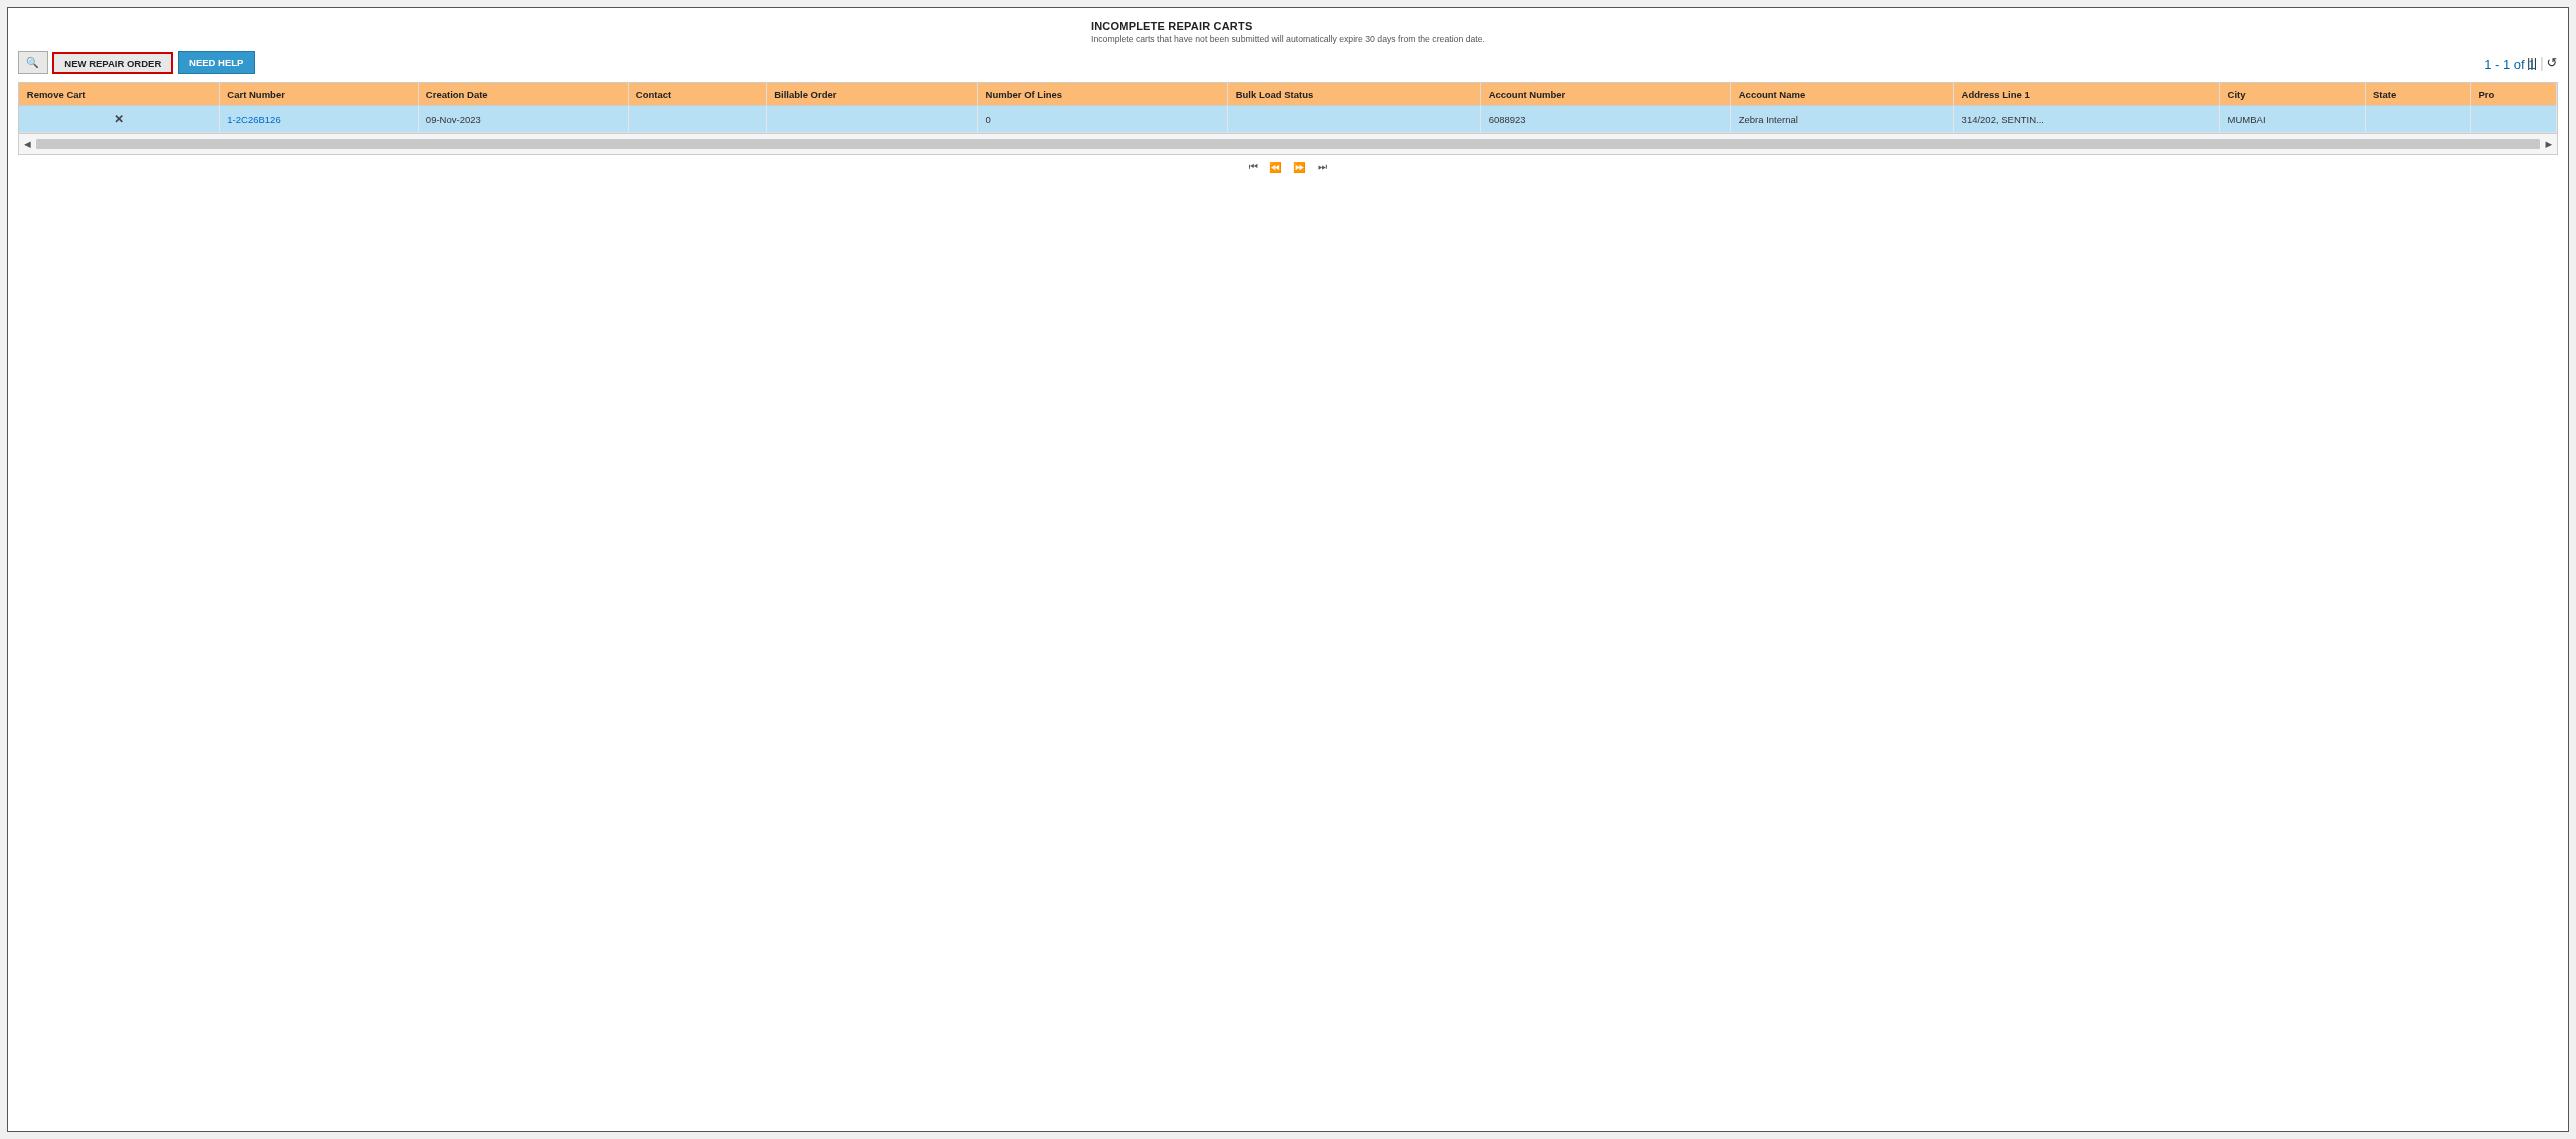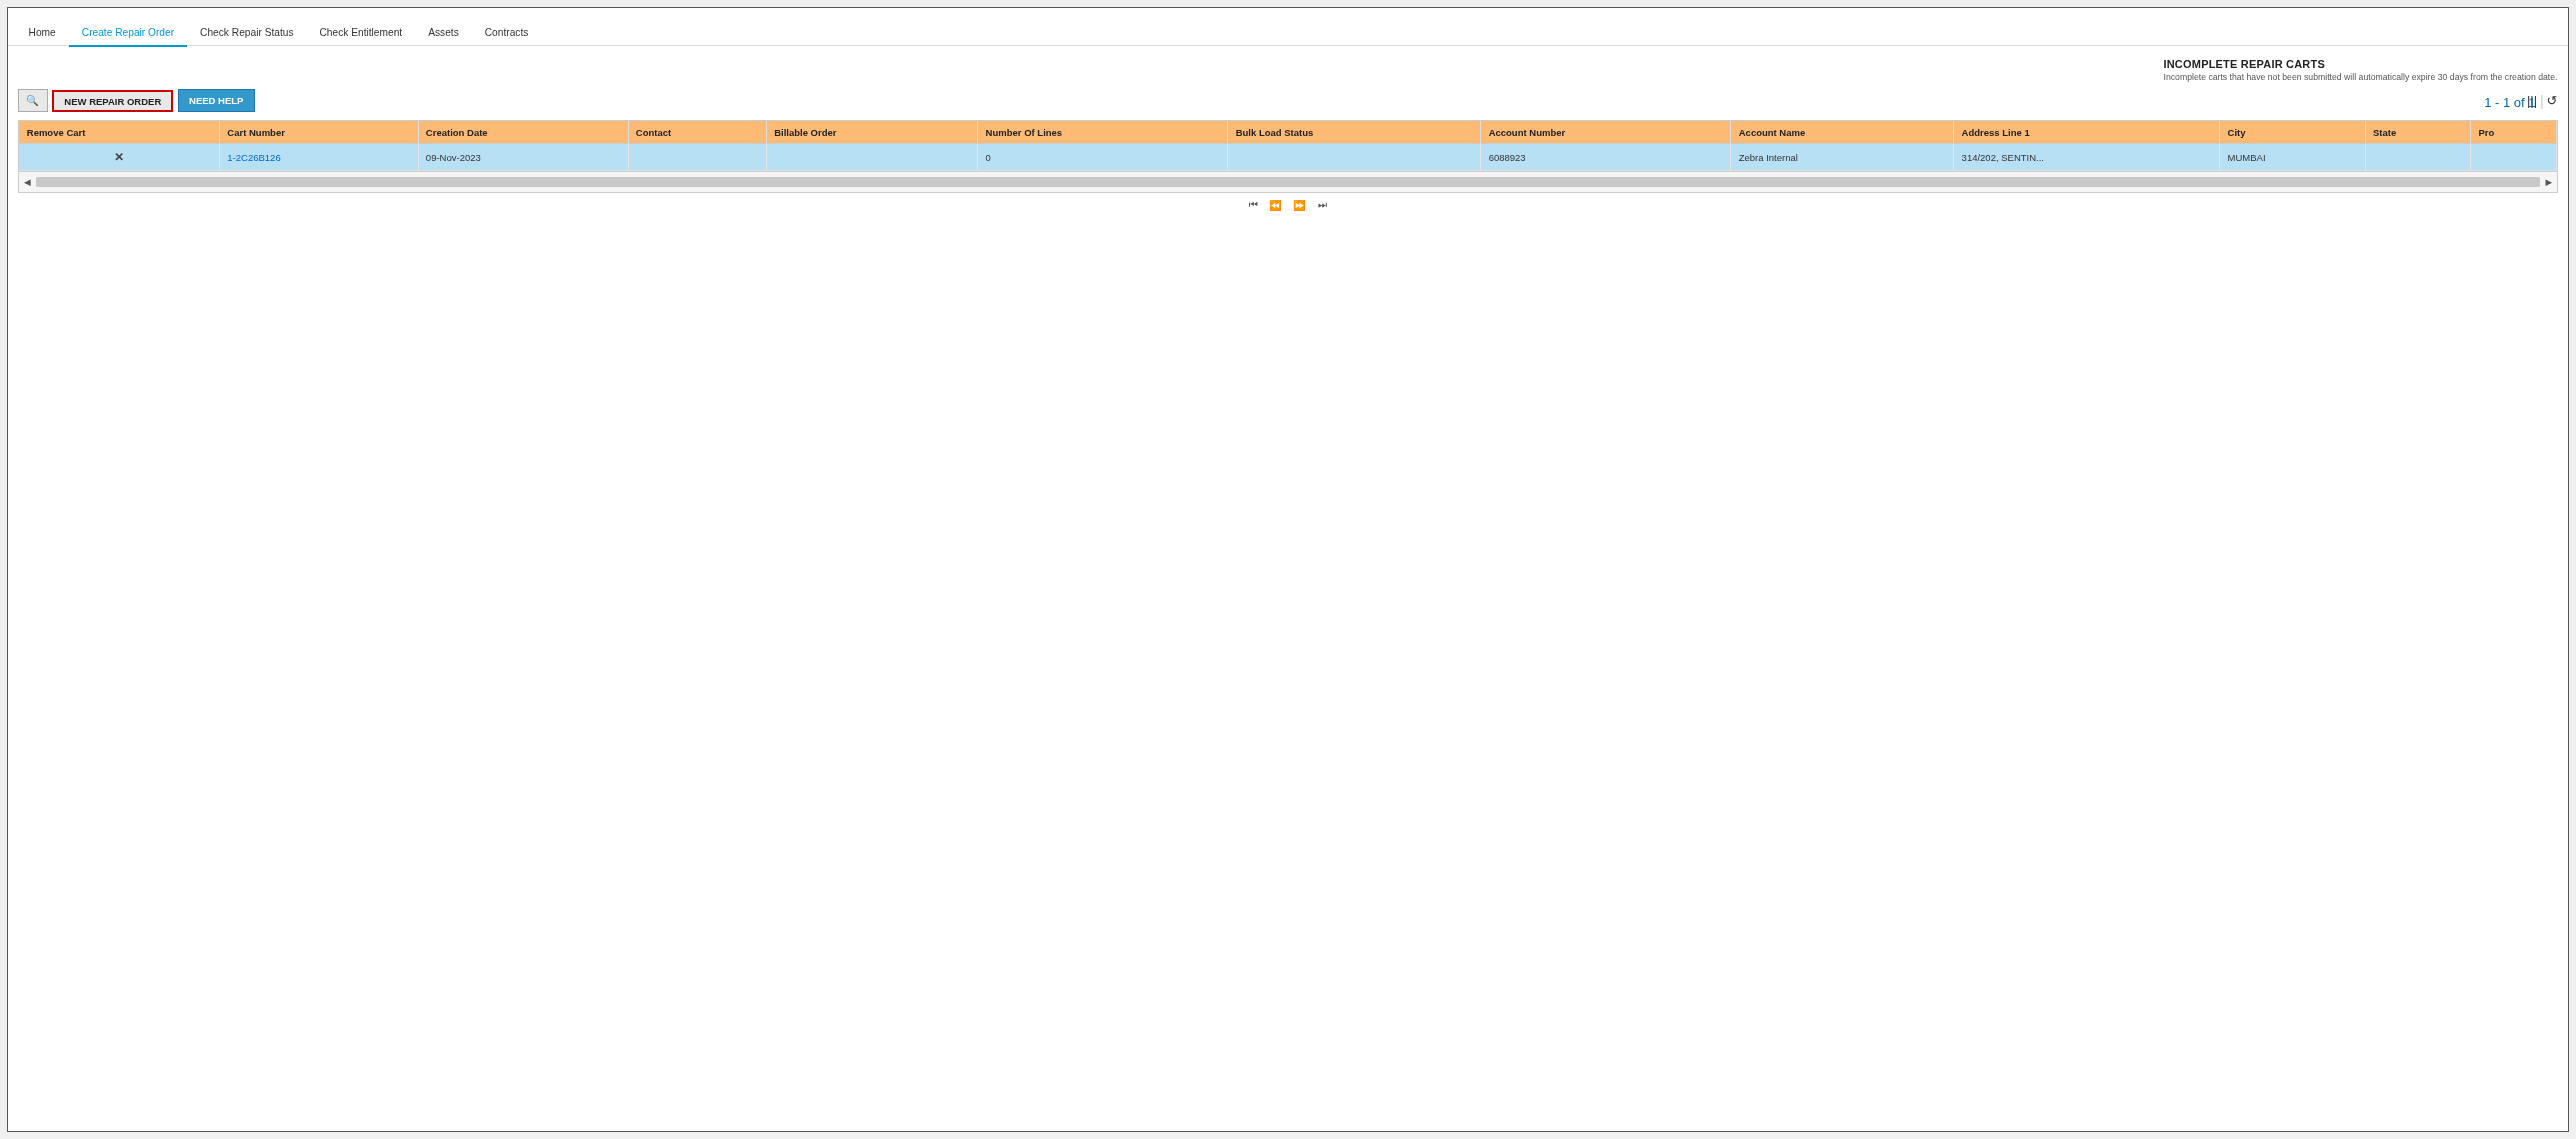--- a/index.html
+++ b/index.html
@@ -56,21 +56,21 @@
     }
     .pagination-top {
       position: absolute;
       right: 22px;
       top: 37px;
       font-size: 13px;
       color: #0066aa;
     }
     .header-row {
       display: flex;
-      justify-content: flex-end;
+      justify-content: center;
       align-items: flex-start;
       position: relative;
     }
     
     .toolbar {
       display: flex;
       align-items: center;
       gap: 4.4px;
       margin-bottom: 7.3px;
     }
@@ -207,29 +207,20 @@
     
     .content-relative {
       position: relative;
     }
   </style>
 </head>
 <body>
 
 <div class="outer-border">
 
-  <nav class="nav-bar">
-
-  <div class="nav-tab">Home</div>
-      <div class="nav-tab active">Create Repair Order</div>
-      <div class="nav-tab">Check Repair Status</div>
-      <div class="nav-tab">Check Entitlement</div>
-      <div class="nav-tab">Assets</div>
-      <div class="nav-tab">Contracts</div>
-    </nav>
 
   <div class="content content-relative">
     <div class="header-row">
       <div>
         <div class="section-title">INCOMPLETE REPAIR CARTS</div>
         <div class="section-subtitle">Incomplete carts that have not been submitted will automatically expire 30 days from the creation date.</div>
       </div>
       <div class="pagination-top">1 - 1 of 1</div>
     </div>
 

